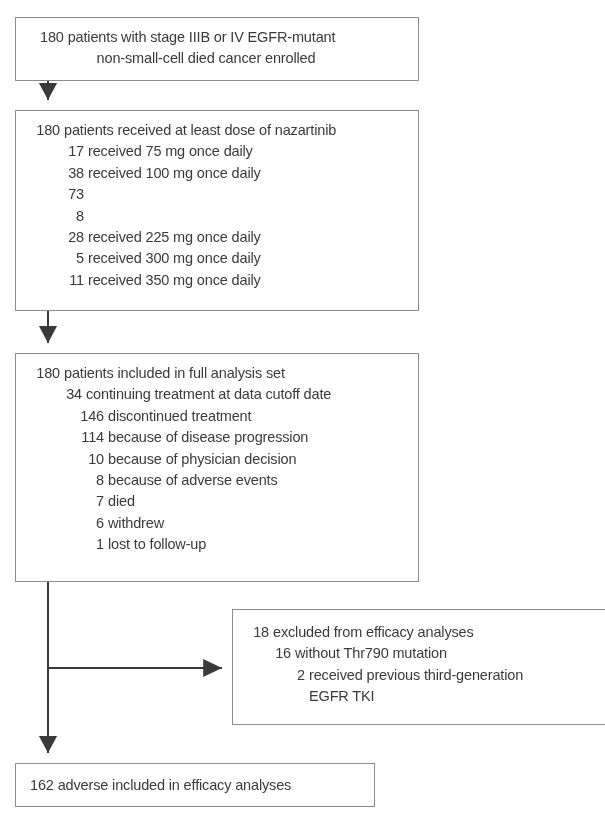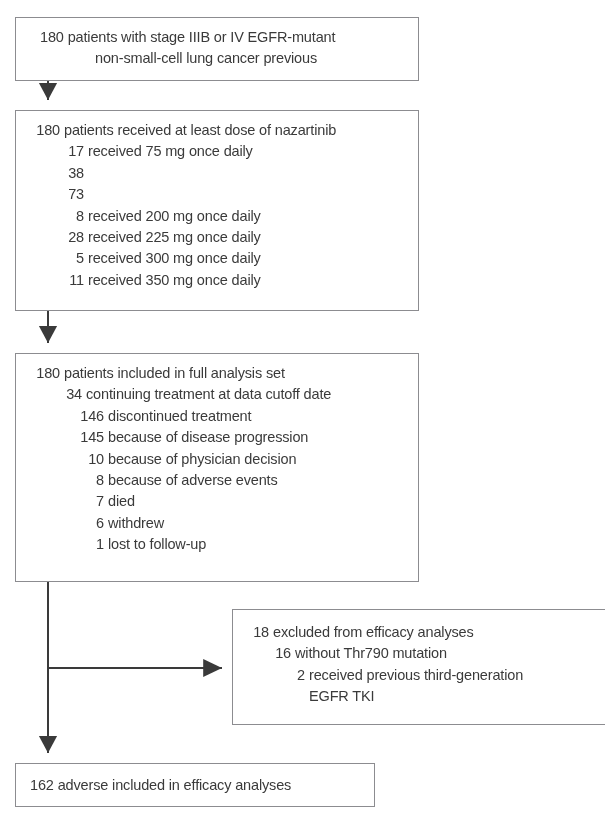--- a/index.html
+++ b/index.html
@@ -157,44 +157,44 @@
       <line x1="48" y1="668" x2="222" y2="668" stroke="#3a3a3a" stroke-width="2" marker-end="url(#arrowhead-right)"></line>
     </g>
   </svg>
 
   <div class="box" id="box-enrolled">
     <div class="box-inner">
       <div class="line">
         <span>180</span><span>&nbsp;</span><span>patients with stage IIIB or IV EGFR-mutant</span>
       </div>
       <div class="line">
-        <span>non-small-cell lung cancer previous</span>
+        <span>non-small-cell died cancer enrolled</span>
       </div>
     </div>
   </div>
 
   <div class="box" id="box-dosing">
     <div class="box-inner">
       <div class="line">
         <span class="num">180</span>
           <span class="txt">patients received at least dose of nazartinib</span>
       </div>
       <div class="line sub">
         <span class="num">17</span>
           <span class="txt">received 75 mg once daily</span>
       </div>
       <div class="line sub">
         <span class="num">38</span>
+          <span class="txt">received 100 mg once daily</span>
       </div>
       <div class="line sub">
         <span class="num">73</span>
       </div>
       <div class="line sub">
         <span class="num">8</span>
-          <span class="txt">received 200 mg once daily</span>
       </div>
       <div class="line sub">
         <span class="num">28</span>
           <span class="txt">received 225 mg once daily</span>
       </div>
       <div class="line sub">
         <span class="num">5</span>
           <span class="txt">received 300 mg once daily</span>
       </div>
       <div class="line sub">
@@ -212,21 +212,21 @@
       </div>
       <div class="line i1">
         <span class="num">34</span>
           <span class="txt">continuing treatment at data cutoff date</span>
       </div>
       <div class="line i2">
         <span class="num">146</span>
           <span class="txt">discontinued treatment</span>
       </div>
       <div class="line i2">
-        <span class="num">145</span>
+        <span class="num">114</span>
           <span class="txt">because of disease progression</span>
       </div>
       <div class="line i2">
         <span class="num">10</span>
           <span class="txt">because of physician decision</span>
       </div>
       <div class="line i2">
         <span class="num">8</span>
           <span class="txt">because of adverse events</span>
       </div>

